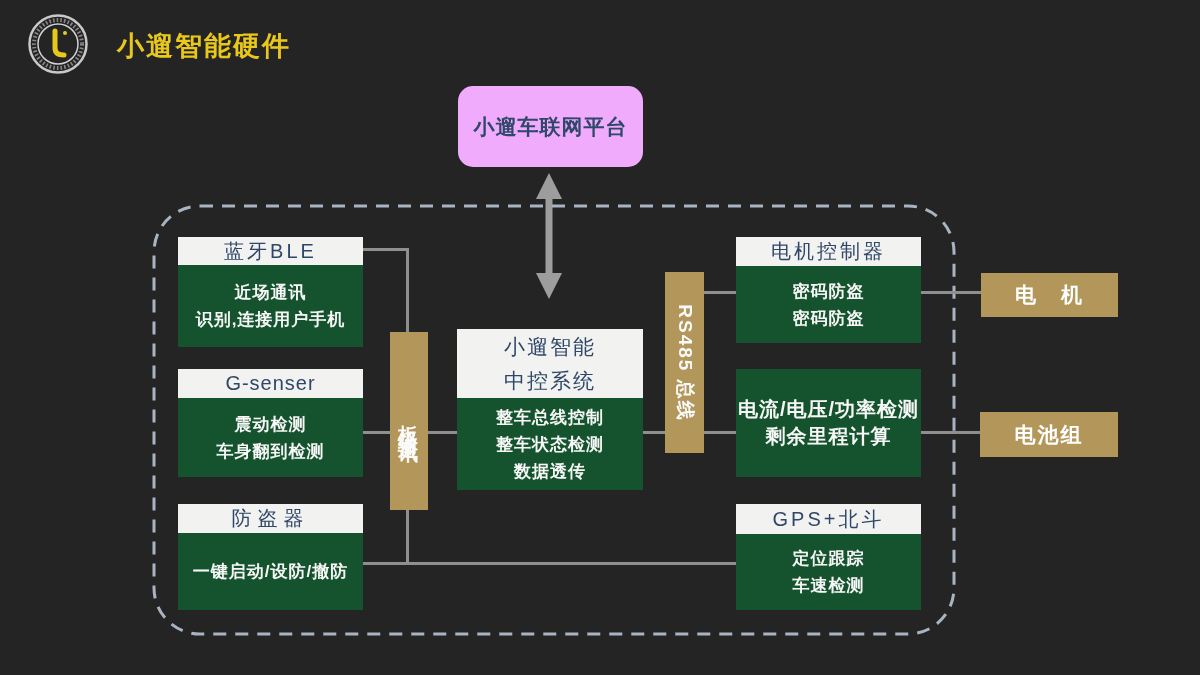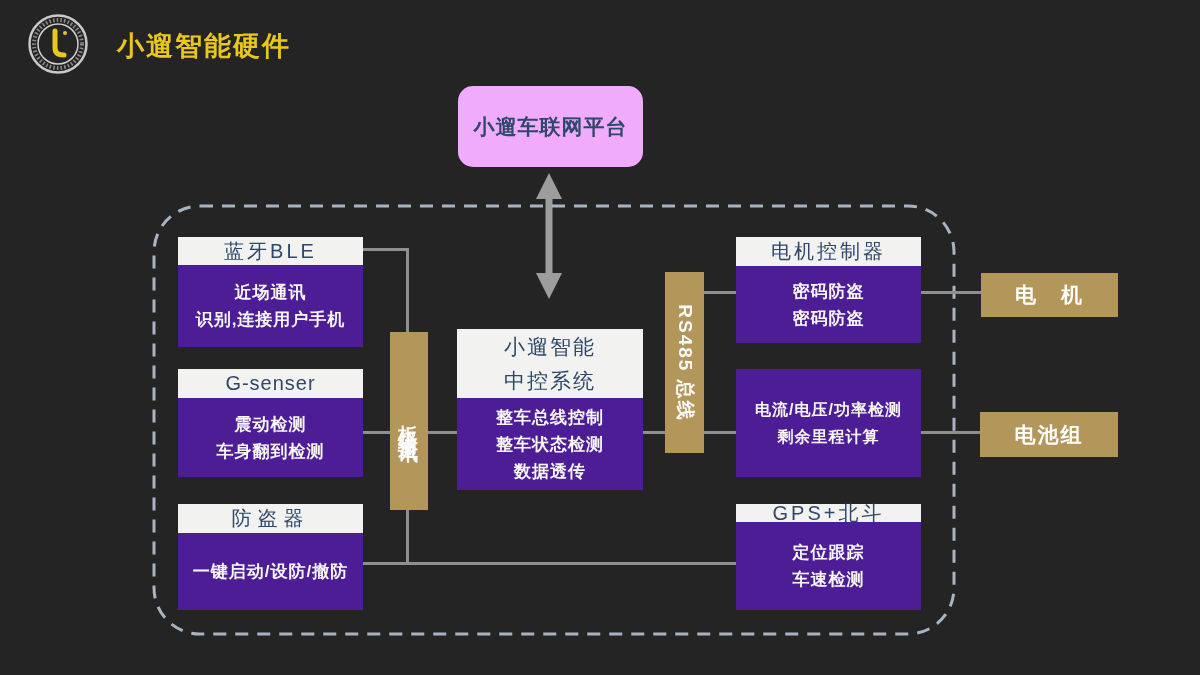--- a/index.html
+++ b/index.html
@@ -37,21 +37,21 @@
   }
   .bus-rotated{white-space:nowrap;transform:rotate(90deg);font-size:19px;letter-spacing:2px;}
 
   
   .module{display:flex;flex-direction:column;}
   .module-header{
     background:#f2f2f0;color:#2f4769;font-weight:400;font-size:20px;
     letter-spacing:3px;display:flex;align-items:center;justify-content:center;
   }
   .module-body{
-    background:#4c1d95;color:#f7f7f7;font-size:17px;letter-spacing:1px;
+    background:#14532d;color:#f7f7f7;font-size:17px;letter-spacing:1px;
     display:flex;flex-direction:column;align-items:center;justify-content:center;
     flex:1;line-height:27px;font-weight:600;
   }
   .center-header{font-size:21px;line-height:28px;flex-direction:column;letter-spacing:2px;gap:6px;}
 
   
   .output{
     background:#b3965a;color:#ffffff;font-weight:700;font-size:21px;
     display:flex;align-items:center;justify-content:center;letter-spacing:2px;
   }
@@ -137,28 +137,28 @@
 
 <div class="abs module" style="left:736px;top:237px;width:185px;height:106px;">
   <div class="module-header" style="height:29px;">电机控制器</div>
   <div class="module-body">
     <div>密码防盗</div>
     <div>密码防盗</div>
   </div>
 </div>
 
 <div class="abs module" style="left:736px;top:369px;width:185px;height:108px;">
-  <div class="module-body" style="font-size:16px;justify-content:center;">
+  <div class="module-body" style="font-size:20px;justify-content:center;">
     <div>电流/电压/功率检测</div>
     <div>剩余里程计算</div>
   </div>
 </div>
 
 <div class="abs module" style="left:736px;top:504px;width:185px;height:106px;">
-  <div class="module-header" style="height:18px;">GPS+北斗</div>
+  <div class="module-header" style="height:30px;">GPS+北斗</div>
   <div class="module-body">
     <div>定位跟踪</div>
     <div>车速检测</div>
   </div>
 </div>
 
 <div class="abs output" style="left:981px;top:273px;width:137px;height:44px;">
   <span>电　机</span>
 </div>
 <div class="abs output" style="left:980px;top:412px;width:138px;height:45px;">

